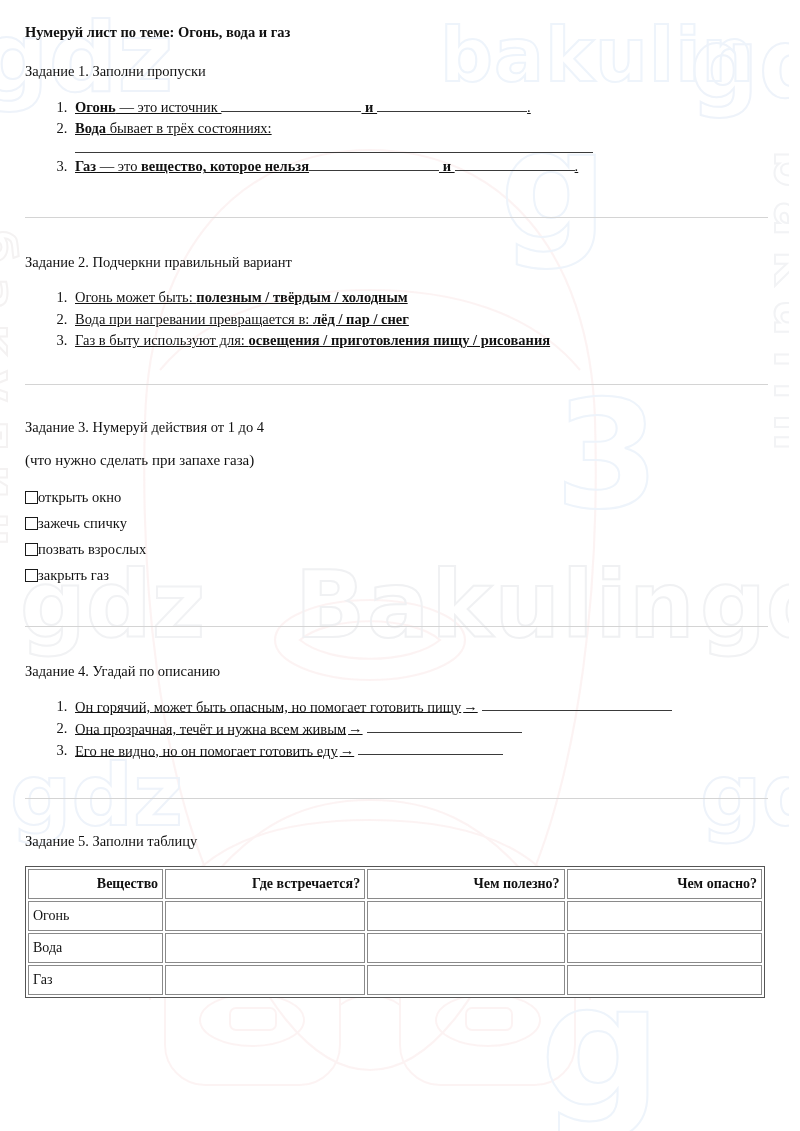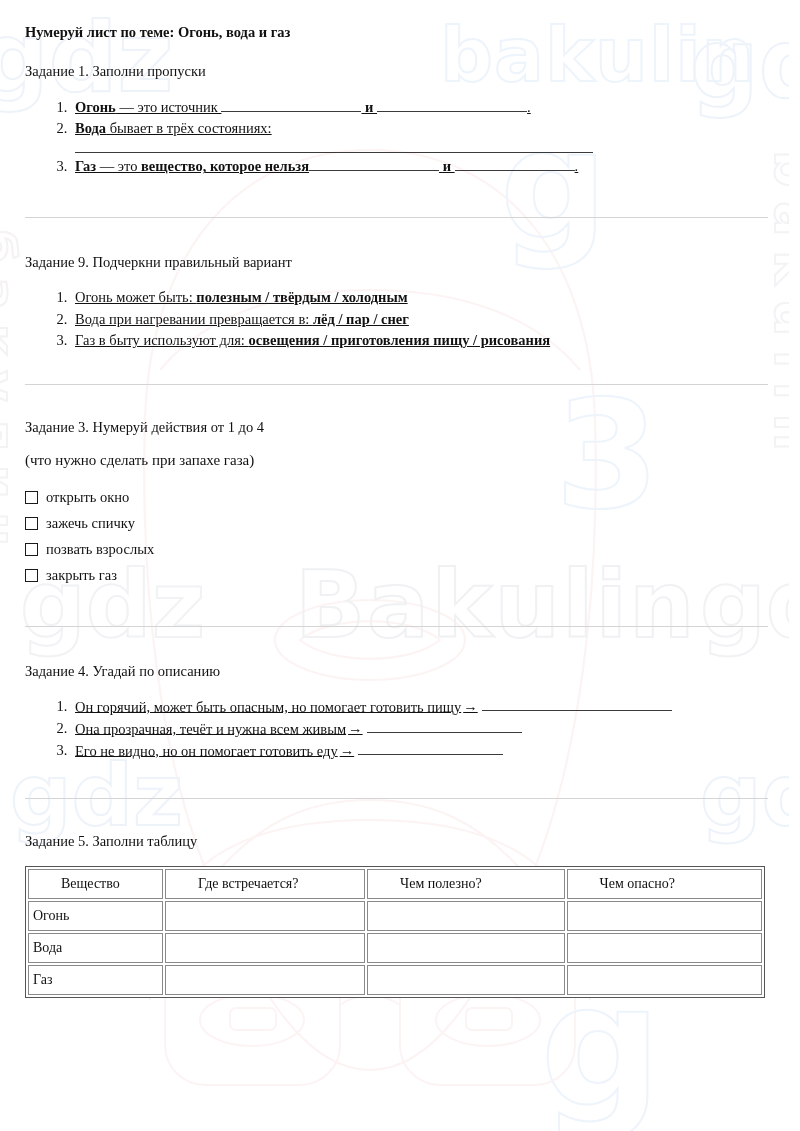--- a/index.html
+++ b/index.html
@@ -188,21 +188,20 @@
   ul.checks {
     list-style: none;
     margin: 0;
     padding: 0;
     font-size: 14.5px;
   }
   ul.checks li {
     margin: 0 0 9px 0;
     display: flex;
     align-items: center;
-    gap: 8px;
   }
   .chk {
     display: inline-block;
     width: 11px;
     height: 11px;
     border: 1.3px solid #1a1a1a;
     flex: 0 0 auto;
   }
   .arrow { padding: 0 4px 0 2px; }
 
@@ -215,22 +214,22 @@
     font-size: 14px;
     background: #ffffff;
   }
   table.fill th, table.fill td {
     border: 1.5px solid #8a8a8a;
     height: 22px;
     padding: 3px 4px;
     background: #ffffff;
   }
   table.fill th {
-    font-weight: 400;
-    text-align: left;
+    font-weight: 700;
+    text-align: right;
     padding-left: 32px;
   }
   table.fill td { text-align: left; }
   col.c1 { width: 136px; }
   col.c2 { width: 202px; }
   col.c3 { width: 200px; }
   col.c4 { width: 198px; }
 </style>
 </head>
 <body>
@@ -293,21 +292,21 @@
           <span class="b">Газ</span><span> — это </span><span class="b">вещество, которое нельзя</span><span class="blank blank-130"></span><span class="b"> и </span><span class="blank blank-120"></span><span class="dot-after">.</span>
         </li>
       </ol>
     </section>
 
     <div class="sep-wrap" style="margin:40px 0 36px 0;">
       <hr class="sep">
     </div>
 
     <section class="task-block">
-      <h2 class="task-heading">Задание 9. Подчеркни правильный вариант</h2>
+      <h2 class="task-heading">Задание 2. Подчеркни правильный вариант</h2>
       <ol class="items">
         <li>
           <span>Огонь может быть: </span><span class="b">полезным / твёрдым / холодным</span>
         </li>
         <li>
           <span>Вода при нагревании превращается в: </span><span class="b">лёд / пар / снег</span>
         </li>
         <li>
           <span>Газ в быту используют для: </span><span class="b">освещения / приготовления пищу / рисования</span>
         </li>

